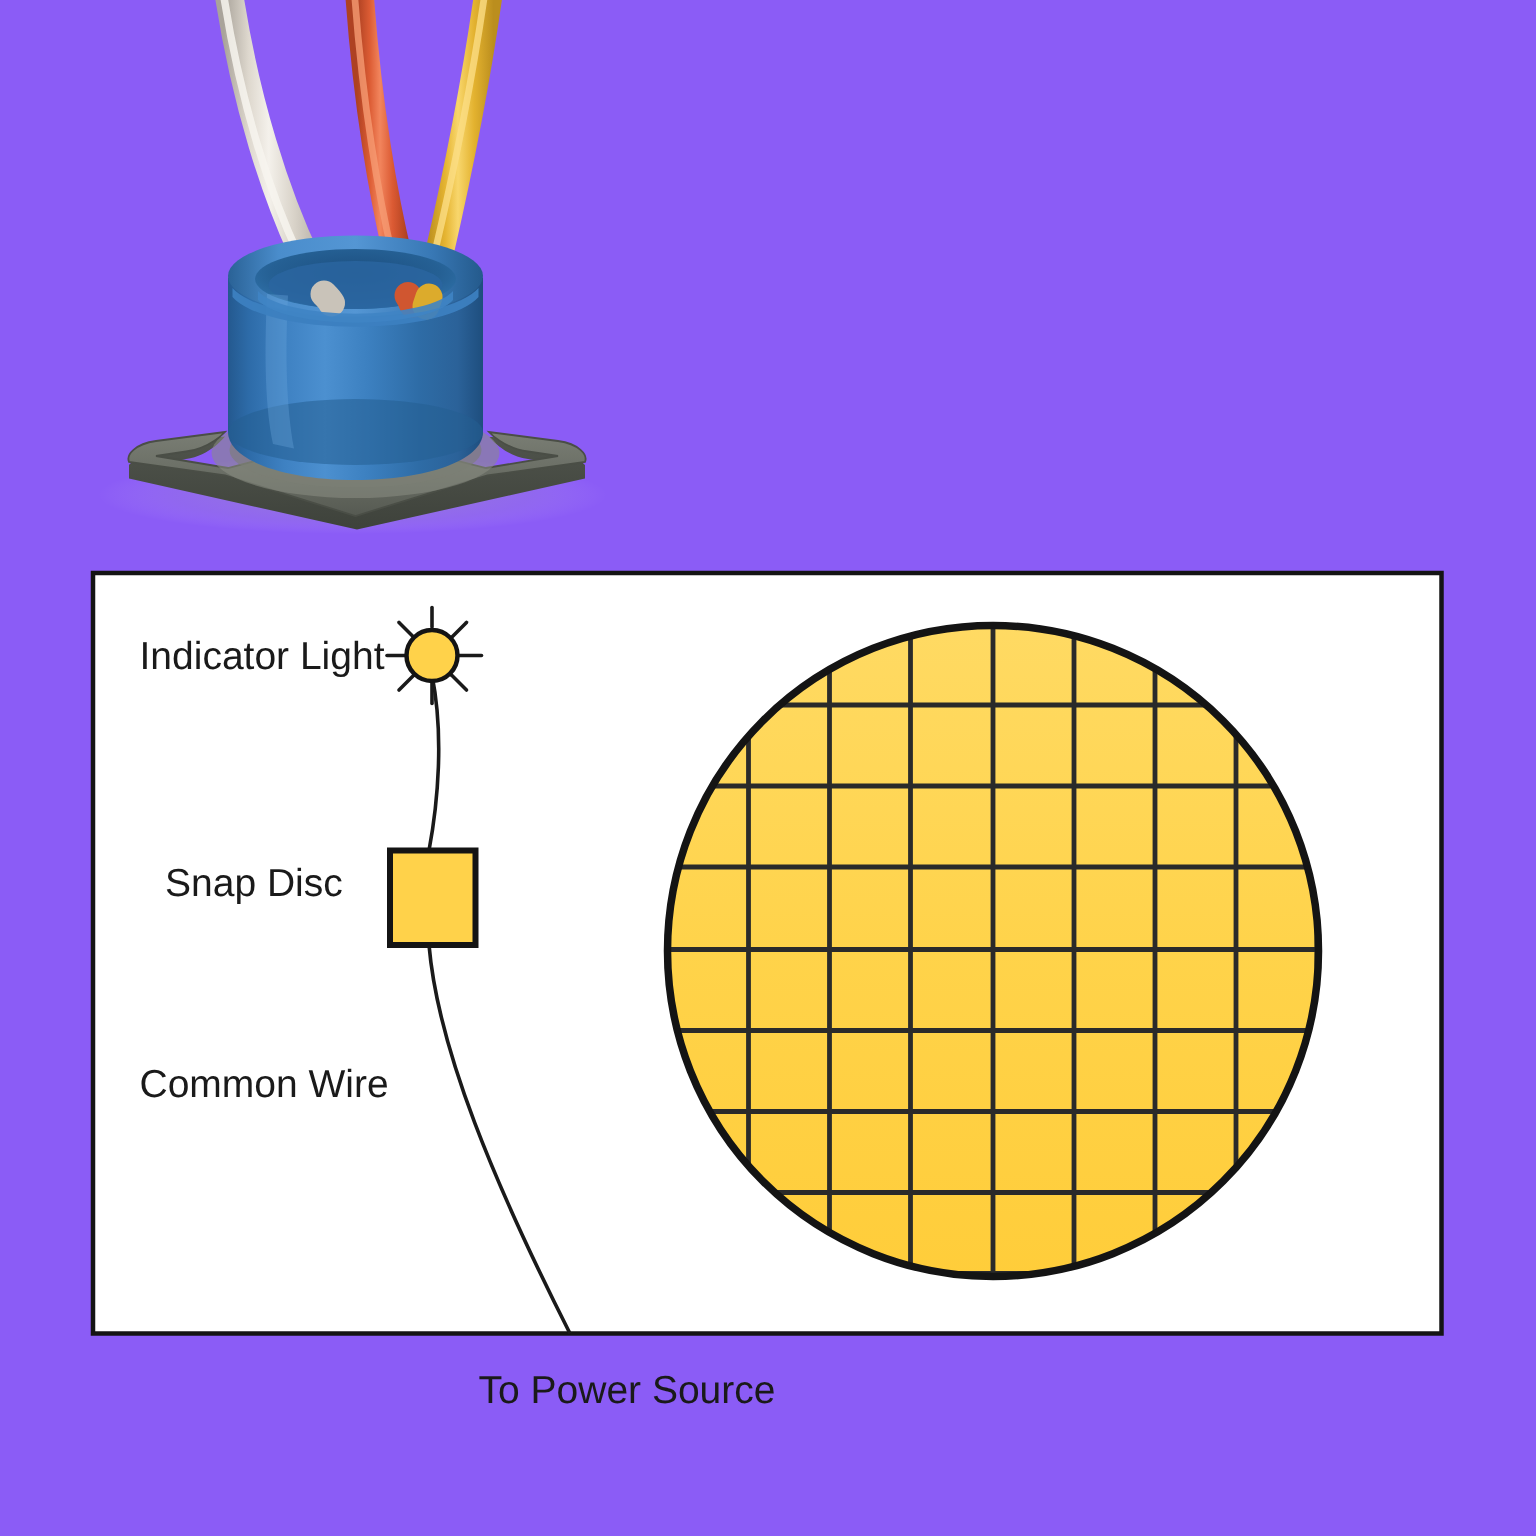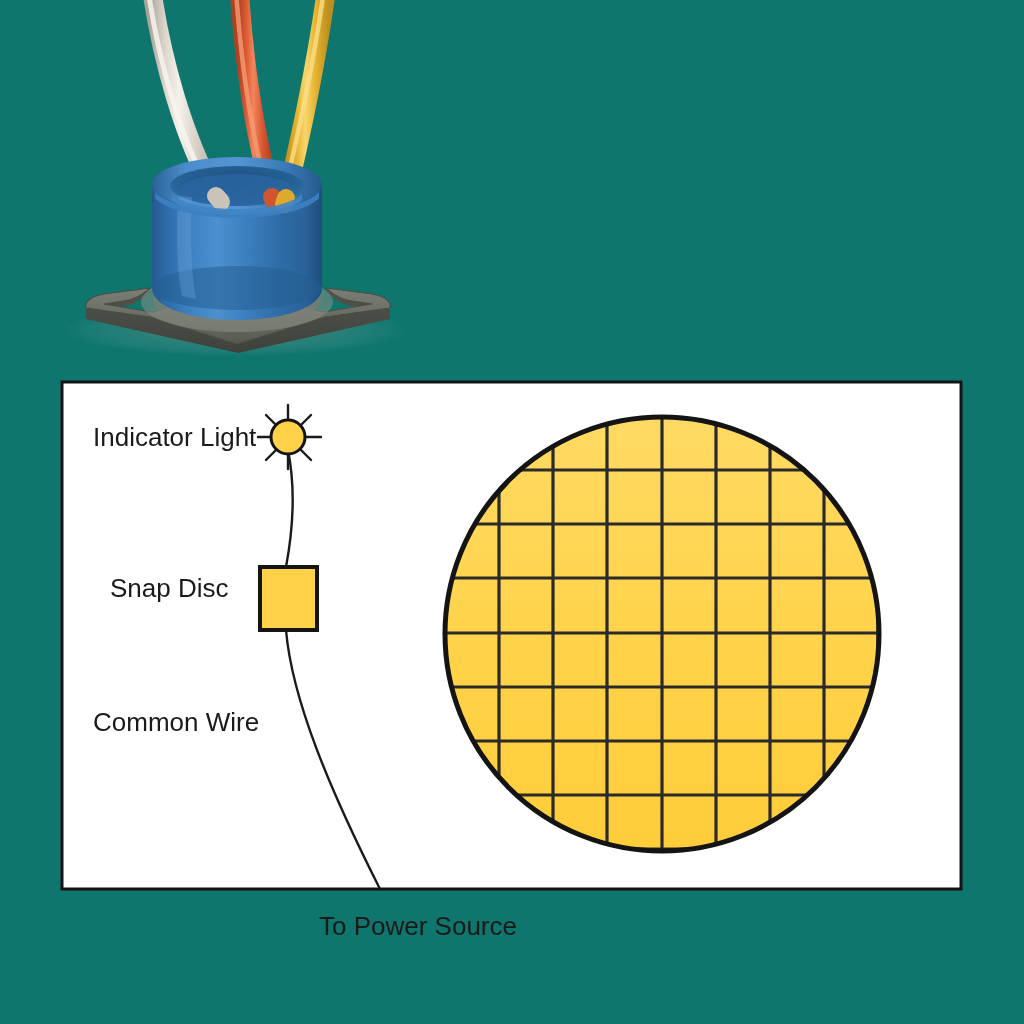--- a/index.html
+++ b/index.html
@@ -8,21 +8,21 @@
     padding: 0;
     background: #ffffff;
   }
   body {
     font-family: "Liberation Sans", sans-serif;
   }
   #stage {
     position: relative;
     width: 1024px;
     height: 1024px;
-    background: #0f766e;
+    background: #8b5cf6;
     overflow: hidden;
   }
   #photo-layer, #diagram-layer {
     position: absolute;
     left: 0;
     top: 0;
     width: 1024px;
     height: 1024px;
   }
   .label-text {

